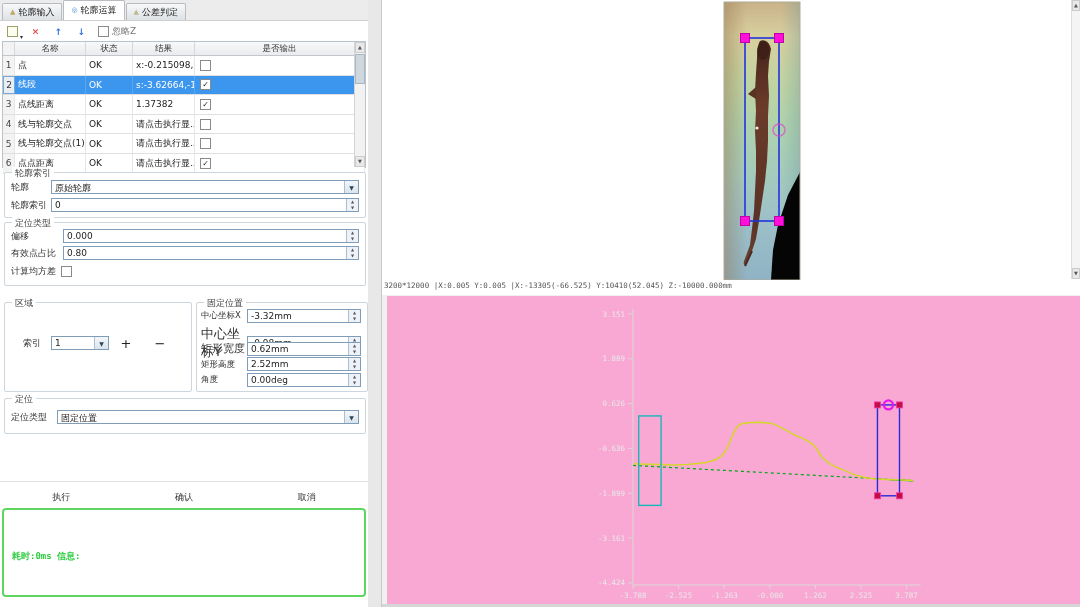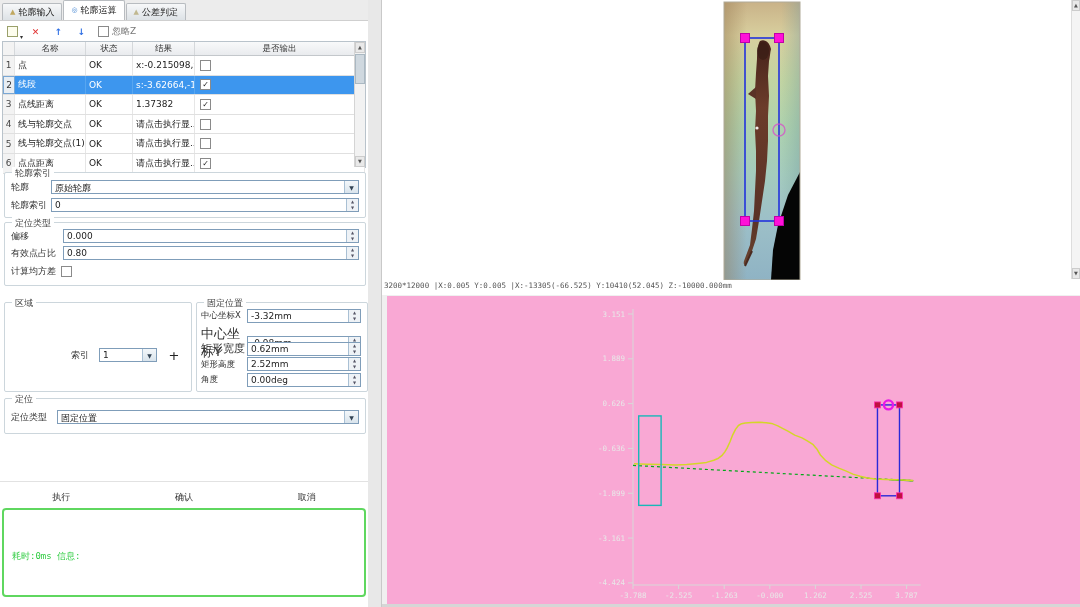--- a/index.html
+++ b/index.html
@@ -42,21 +42,21 @@
   .combo-btn{width:13px;border-left:1px solid #a9c0d4;background:linear-gradient(#f3f7fa,#d9e4ec);font-size:6px;color:#345;display:flex;align-items:center;justify-content:center;}
   .spin{display:flex;height:14px;border:1px solid #7f9db9;background:#fff;box-sizing:border-box;}
   .spin-val{flex:1;padding:1px 0 0 3px;overflow:hidden;white-space:nowrap;}
   .spin-btns{width:11px;border-left:1px solid #a9c0d4;display:flex;flex-direction:column;background:#eef2f6;}
   .spin-btns span{flex:1;font-size:4px;line-height:6px;color:#556;text-align:center;}
   .pm-btn{width:34px;height:16px;display:flex;align-items:center;justify-content:center;font-size:13px;color:#222;cursor:default;}
   
   .sep{position:absolute;left:0;top:481px;width:368px;height:1px;background:#e2e2e2;}
   .actions{position:absolute;left:0;top:488px;width:368px;height:16px;display:flex;}
   .act-btn{flex:1;text-align:center;line-height:16px;color:#333;cursor:default;background:transparent;border:none;font-size:9px;font-family:inherit;}
-  .logbox{position:absolute;left:2px;top:508px;width:364px;height:89px;border:2px solid #5fd75f;border-radius:4px;box-sizing:border-box;background:#fff;}
+  .logbox{position:absolute;left:2px;top:508px;width:364px;height:89px;border:2px solid #5fd75f;border-radius:4px;box-sizing:border-box;background:#fff;font-weight:bold;}
   .logtext{position:absolute;left:8px;top:40px;font-family:"DejaVu Sans Mono","Liberation Mono",monospace;font-size:9px;}
   
   .splitter{position:absolute;left:368px;top:0;width:14px;height:607px;background:#e8e8e8;border-right:1px solid #c9c9c9;box-sizing:border-box;}
   .image-panel{position:absolute;left:382px;top:0;width:698px;height:295px;background:#fff;}
   .img-status{position:absolute;left:2px;top:281px;font-family:"DejaVu Sans Mono","Liberation Mono",monospace;font-size:7.5px;color:#555;white-space:nowrap;}
   .img-vscroll{position:absolute;right:0;top:0;width:9px;height:279px;background:#f4f4f4;border-left:1px solid #ddd;box-sizing:border-box;}
   .img-vscroll .sb-btn{width:8px;}
   .plot-panel{position:absolute;left:387px;top:296px;width:753px;height:308px;background:#f9a8d4;}
   .bottom-strip{position:absolute;left:382px;top:604px;width:698px;height:3px;background:#d6d6d6;}
 </style>
@@ -210,21 +210,21 @@
         </span>
       </div>
       <div class="frow" style="left:6px;top:42px;">
         <span class="flabel" style="margin-right:5px;">计算均方差</span>
         <span class="cb"></span>
       </div>
     </div>
 
     <div class="group" style="left:4px;top:302px;width:186px;height:88px;">
       <span class="gtitle">区域</span>
-      <div class="frow" style="left:18px;top:44px;width:160px;margin-left:48px;">
+      <div class="frow" style="left:18px;top:32px;width:160px;">
         <span class="flabel" style="width:28px;">索引</span>
         <span class="combo" style="width:58px;">
           <span class="combo-val">1</span>
           <span class="combo-btn">▼</span>
         </span>
         <button class="pm-btn" style="background:none;border:none;font-family:inherit;">+</button>
         <button class="pm-btn" style="background:none;border:none;font-family:inherit;">−</button>
       </div>
     </div>
 

